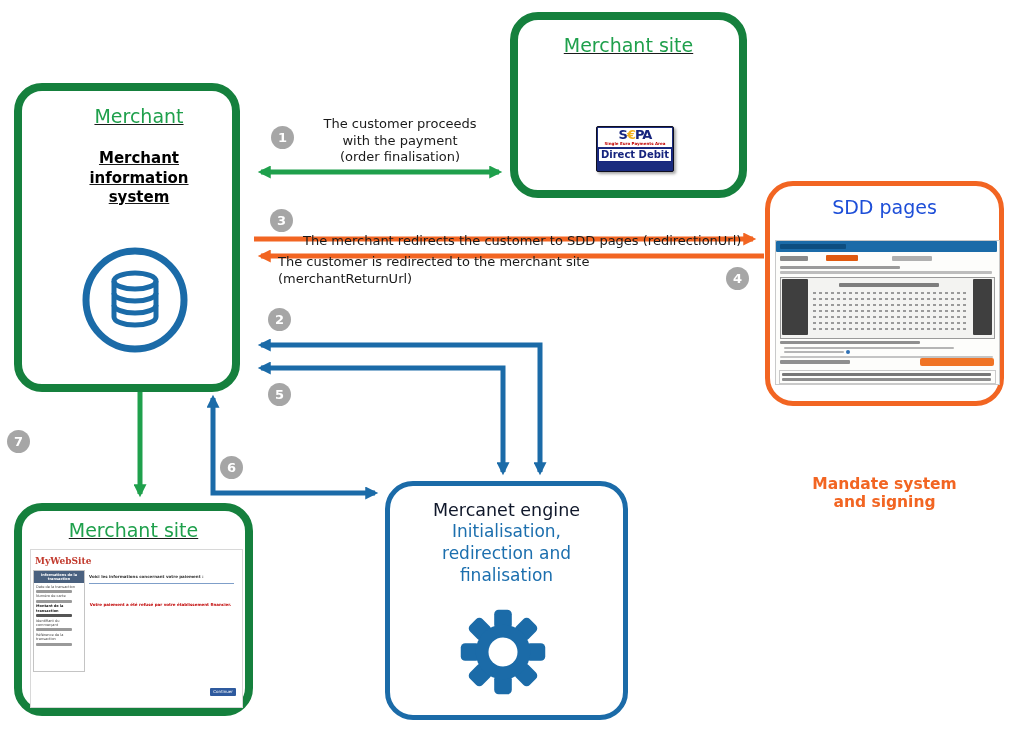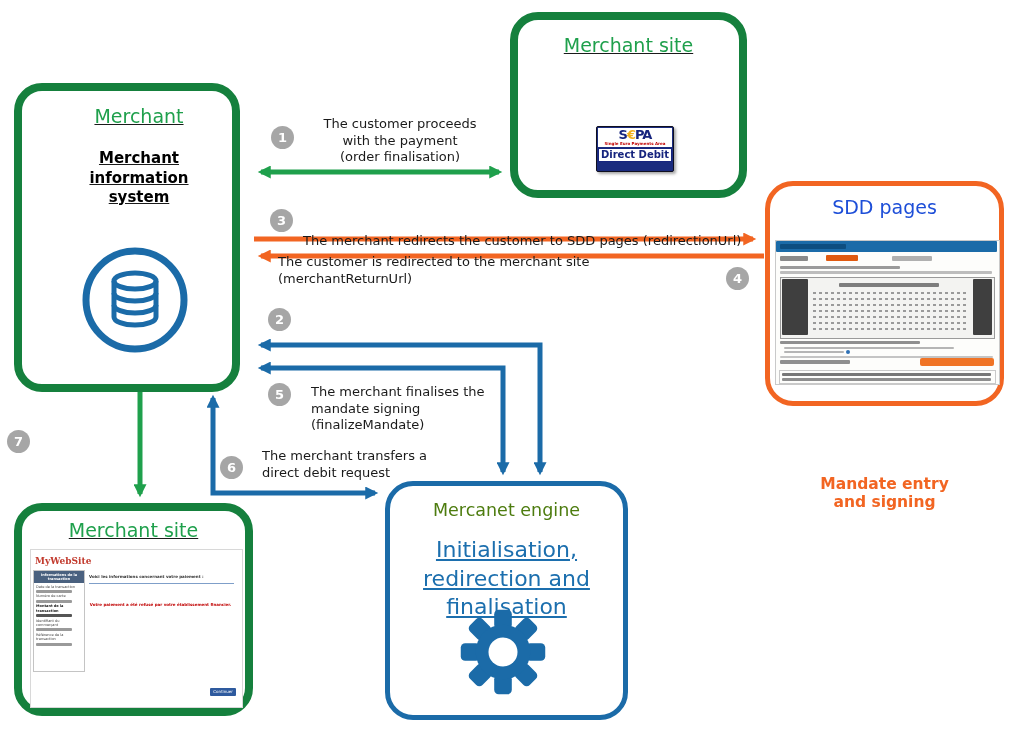--- a/index.html
+++ b/index.html
@@ -8,36 +8,36 @@
   .pre{white-space:pre-line;}
 
   
   .box{position:absolute;background:#fff;border-radius:28px;box-sizing:border-box;z-index:2;}
   .b-green{border:8px solid #15803d;text-decoration:underline;}
   .b-orange{border:5px solid #F26522;}
   .b-blue{border:5px solid #1B6BA8;}
   .btitle{text-align:center;font-size:19px;}
   .t-green{color:#1FA04C;}
   .t-orange{color:#1d4ed8;}
-  .t-blue{color:#4d7c0f;}
+  .t-blue{color:#0f172a;}
 
   #box-merchant{left:14px;top:83px;width:226px;height:309px;padding-left:24px;}
   #box-merchant .btitle{padding-top:14px;}
   .msub{margin-top:22px;text-align:center;font-weight:bold;font-size:15px;line-height:1.3;color:#000;}
   .db-icon{position:absolute;left:58px;top:154px;}
 
   #box-site-top{left:510px;top:12px;width:237px;height:186px;}
   #box-site-top .btitle{padding-top:14px;}
 
   #box-sdd{left:765px;top:181px;width:239px;height:225px;}
   #box-sdd .btitle{padding-top:10px;}
 
   #box-engine{left:385px;top:481px;width:243px;height:239px;}
   #box-engine .btitle{padding-top:14px;font-size:17.5px;}
-  .esub{margin-top:16px;text-align:center;font-size:22px;line-height:1.3;color:#1C6FAE;text-decoration:underline;}
+  .esub{margin-top:0;text-align:center;font-size:17px;line-height:1.3;color:#1C6FAE;}
   .gear-icon{position:absolute;left:69px;top:122px;}
 
   #box-site-bottom{left:14px;top:503px;width:239px;height:213px;}
   #box-site-bottom .btitle{padding-top:8px;}
 
   
   .sepa-logo{position:absolute;left:78px;top:106px;width:78px;height:46px;background:#1A2B7E;
              border:1px solid #101020;border-radius:2px;padding:1px;box-sizing:border-box;
              box-shadow:2px 2px 3px rgba(0,0,0,.35);}
   .sepa-top{background:#fff;text-align:center;line-height:1;padding-top:1px;}
@@ -150,21 +150,21 @@
       <div class="sm" style="left:8px;top:110px;width:60px;height:2px;background:#b5b5b5;"></div>
       <div class="sm" style="left:70px;top:109px;width:4px;height:4px;background:#2F71B5;border-radius:50%;"></div>
       <div class="sm" style="left:4px;top:115px;width:213px;height:2px;background:#c4c4c4;"></div>
       <div class="sm" style="left:4px;top:119px;width:70px;height:4px;background:#8f8f8f;"></div>
       <div class="sm" style="left:144px;top:117px;width:74px;height:8px;background:#F07426;border-radius:2px;"></div>
       <div style="left:3px;top:129px;width:215px;height:12px;border:1px solid #c9c9c9;">
         <div class="sm" style="left:2px;top:2px;width:209px;height:3px;background:#777;"></div>
         <div class="sm" style="left:2px;top:7px;width:209px;height:3px;background:#8e8e8e;"></div>
       </div>
     </div>
-    <div class="sdd-overlay pre">Mandate entry
+    <div class="sdd-overlay pre">Mandate system
 and signing</div>
   </div>
 
   <div class="box b-blue" id="box-engine">
     <div class="btitle t-blue">Mercanet engine</div>
     <div class="esub pre">Initialisation,
 redirection and
 finalisation</div>
     <svg class="gear-icon" width="88" height="88" viewBox="-50 -50 100 100">
       <g fill="#1B6BA8">
@@ -246,19 +246,14 @@
   <div class="step-circle" id="sc5">5</div>
   <div class="step-circle" id="sc6">6</div>
   <div class="step-circle" id="sc7">7</div>
 
   <div class="step-label pre" id="sl1">The customer proceeds
 with the payment
 (order finalisation)</div>
   <div class="step-label nowrap" id="sl3">The merchant redirects the customer to SDD pages (redirectionUrl)</div>
   <div class="step-label pre" id="sl4">The customer is redirected to the merchant site
 (merchantReturnUrl)</div>
-  <div class="step-label pre" id="sl5">The merchant finalises the
-mandate signing
-(finalizeMandate)</div>
-  <div class="step-label pre" id="sl6">The merchant transfers a
-direct debit request</div>
 
 </div>
 
 </body></html>

